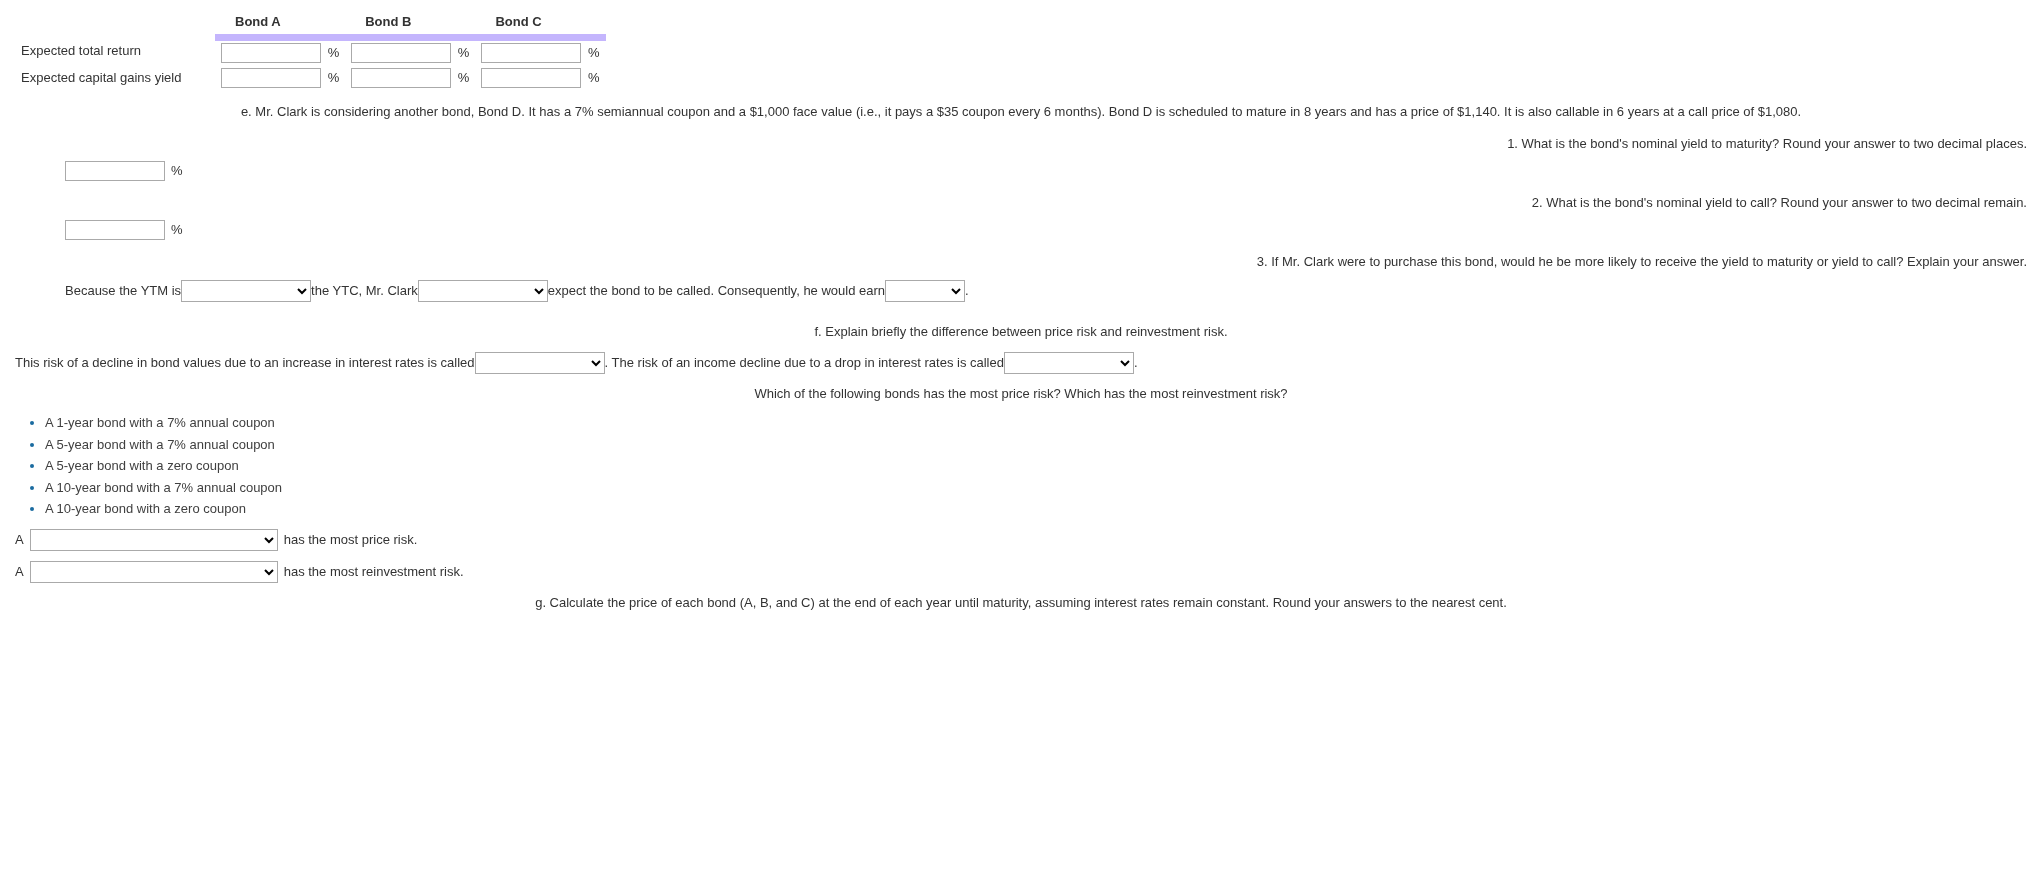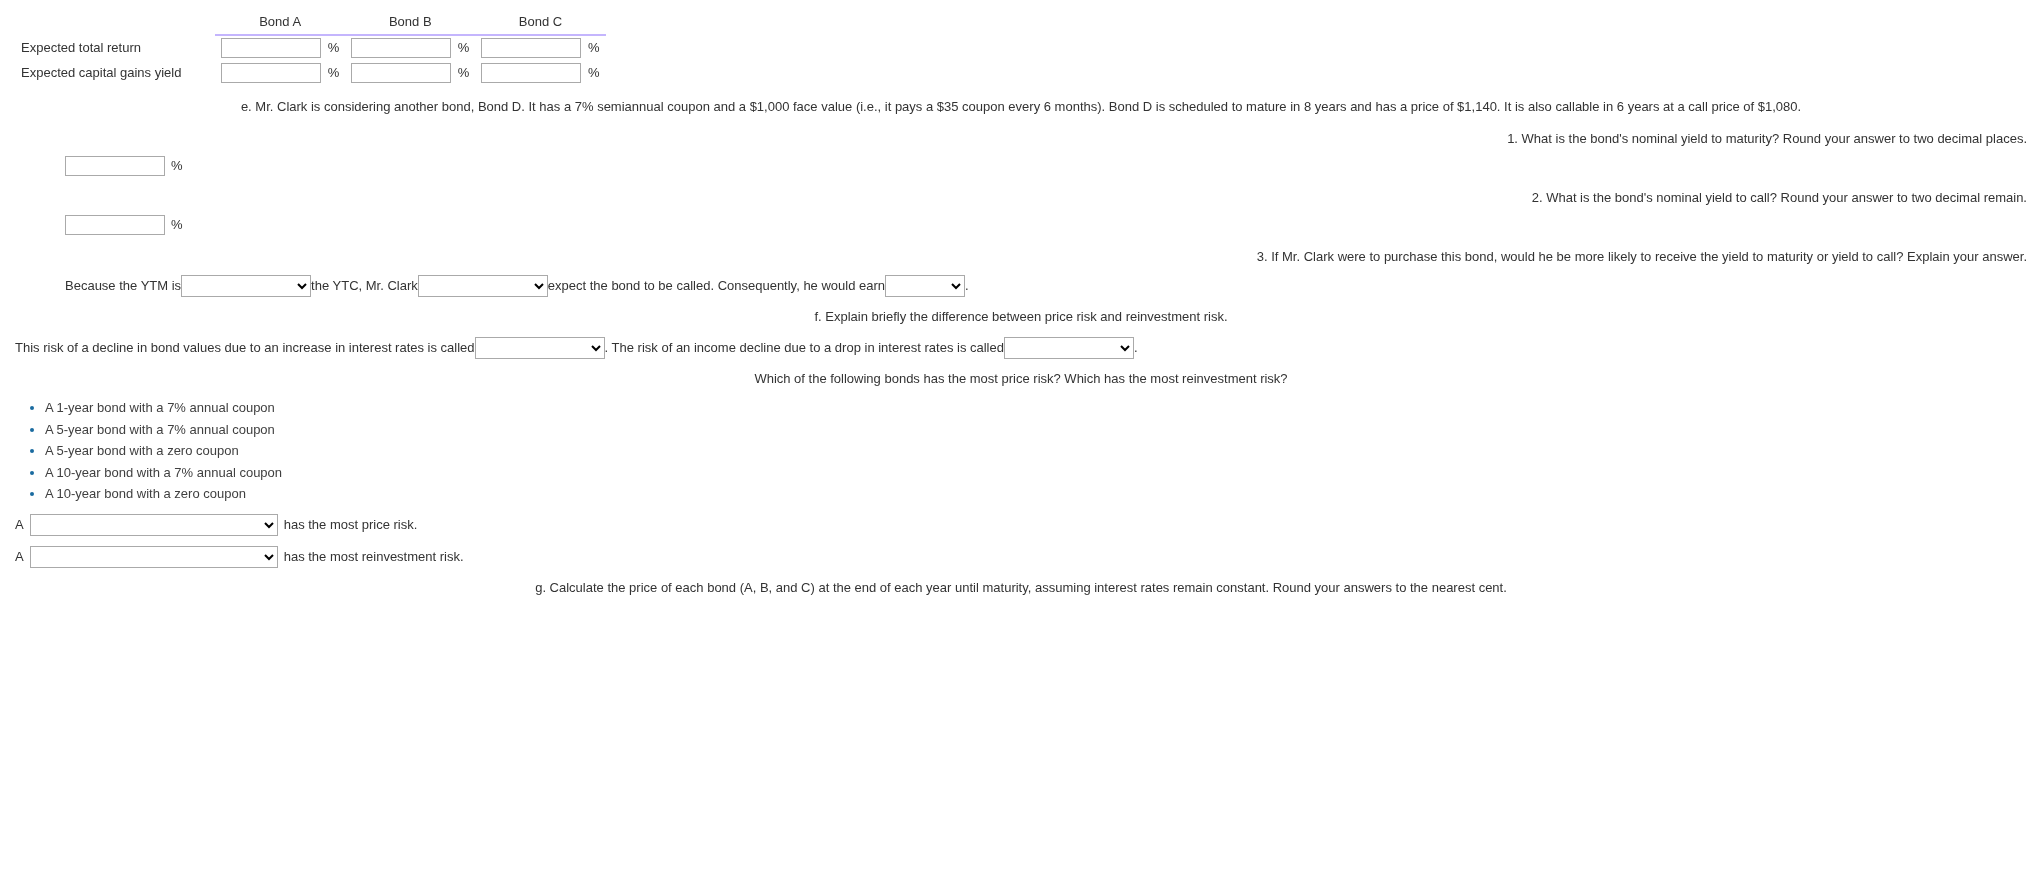--- a/index.html
+++ b/index.html
@@ -16,24 +16,24 @@
       line-height: 1.5;
     }
     .table-section {
       margin-bottom: 12px;
     }
     table {
       border-collapse: collapse;
       font-size: 13px;
     }
     table th {
-      font-weight: normal;
-      text-align: center;
+      font-weight: bold;
+      text-align: left;
       padding: 2px 20px;
-      border-bottom: 2px solid #c4b5fd;
+      border-bottom: 7px solid #c4b5fd;
     }
     table td {
       padding: 2px 6px;
       vertical-align: middle;
     }
     table td.label-cell {
       min-width: 200px;
       padding-right: 10px;
     }
     table td.input-cell {
@@ -72,21 +72,21 @@
       height: 20px;
     }
     .inline-select {
       border: 1px solid #aaa;
       height: 22px;
       font-size: 13px;
       min-width: 130px;
       background: #fff;
     }
     .because-row {
-      margin: 6px 0 10px 50px;
+      margin: 6px 0 20px 50px;
       display: flex;
       align-items: flex-end;
       flex-wrap: wrap;
       line-height: 1.8;
     }
     .risk-row {
       margin: 8px 0;
       line-height: 1.8;
       display: flex;
       align-items: center;

